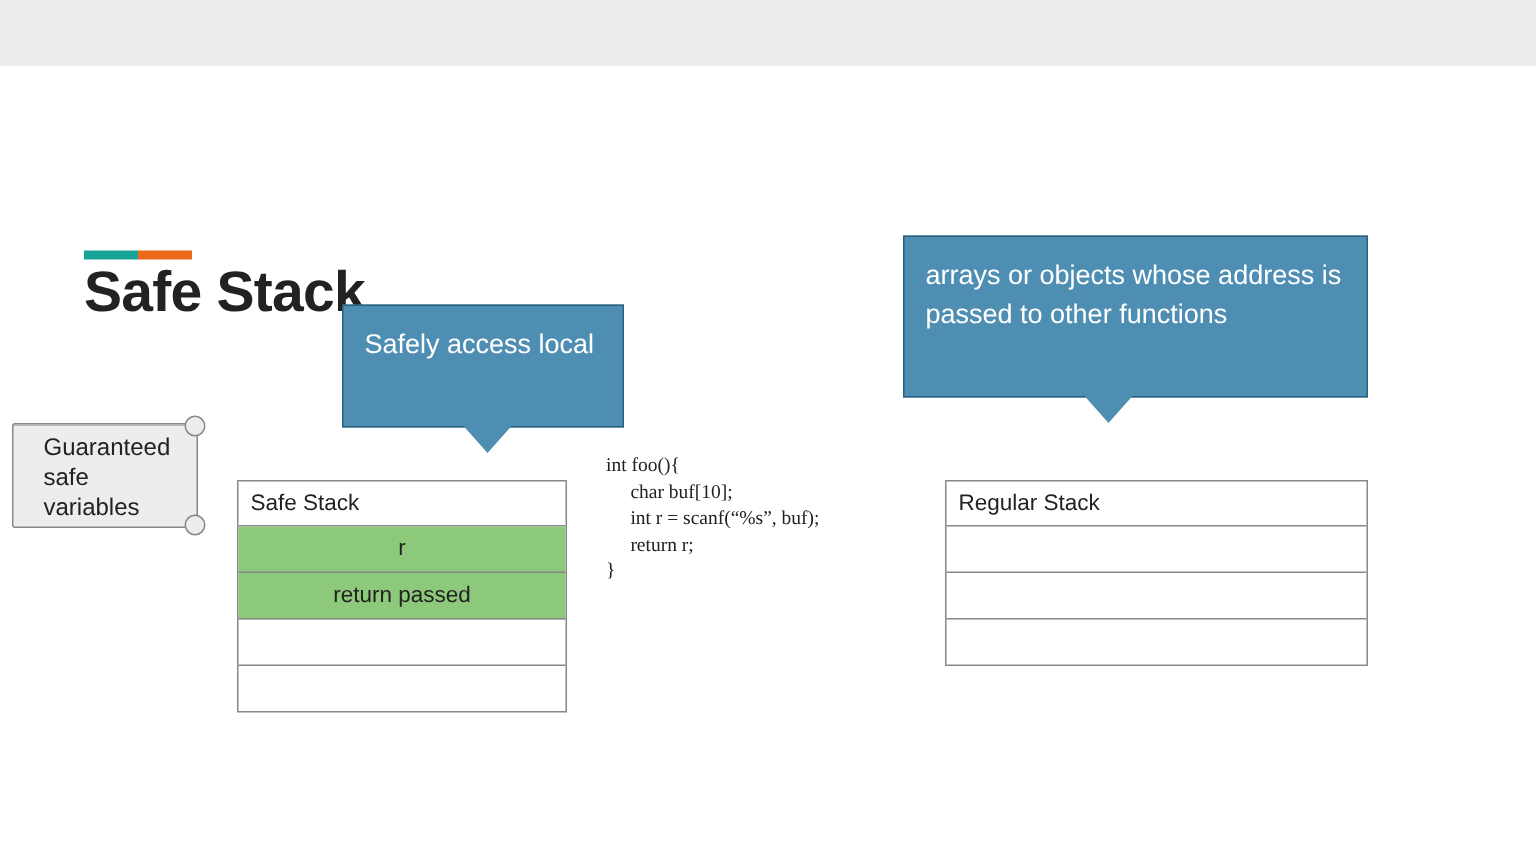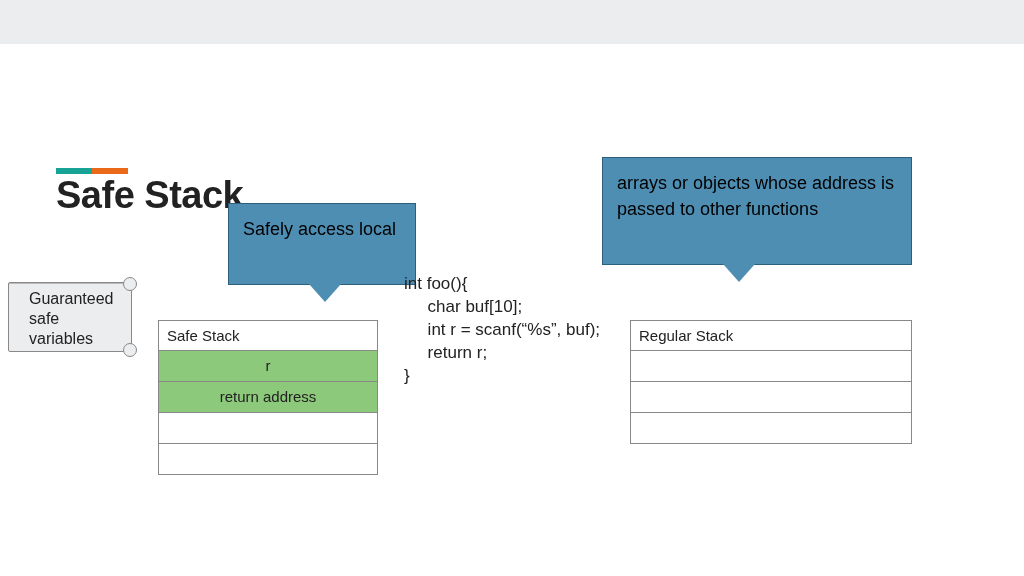--- a/index.html
+++ b/index.html
@@ -9,37 +9,37 @@
   .accent .a{display:inline-block;width:36px;height:6px;background:#17a497;}
   .accent .b{display:inline-block;width:36px;height:6px;background:#ea6a1a;}
   .title{position:absolute;left:56px;top:130px;font-size:38px;font-weight:800;letter-spacing:-0.5px;}
   
   .scroll{position:absolute;left:8px;top:238px;width:122px;height:68px;background:#ecedef;border:1px solid #888;border-radius:2px;box-shadow:0 1px 0 #bbb inset;}
   .scroll:before,.scroll:after{content:"";position:absolute;width:12px;height:12px;border:1px solid #888;border-radius:50%;background:#ecedef;}
   .scroll:before{right:-6px;top:-6px;}
   .scroll:after{right:-6px;bottom:-6px;}
   .scroll .txt{padding:6px 20px;font-size:16px;line-height:1.25;}
   
-  .callout{position:absolute;background:#4f8eb3;border:1px solid #2b5f7d;color:#000000;font-size:18px;line-height:1.45;padding:12px 14px;}
+  .callout{position:absolute;background:#4f8eb3;border:1px solid #2b5f7d;color:#ffffff;font-size:18px;line-height:1.45;padding:12px 14px;}
   .callout .arrow{position:absolute;bottom:-18px;width:0;height:0;border-left:16px solid transparent;border-right:16px solid transparent;border-top:18px solid #4f8eb3;}
   .callout .arrowb{position:absolute;bottom:-20px;width:0;height:0;border-left:17px solid transparent;border-right:17px solid transparent;border-top:19px solid #2b5f7d;z-index:-1;}
   .c1{left:228px;top:159px;width:158px;height:56px;}
   .c1 .arrow,.c1 .arrowb{left:80px;}
   .c2{left:602px;top:113px;width:280px;height:82px;}
   .c2 .arrow,.c2 .arrowb{left:120px;}
   
   .stack{position:absolute;width:218px;border:1px solid #888;}
   .stack .hdr{border-bottom:1px solid #888;padding:6px 8px;font-size:15px;}
   .stack .row{border-bottom:1px solid #888;height:30px;line-height:30px;text-align:center;font-size:15px;}
   .stack .row:last-child{border-bottom:none;}
   .stack .row.green{background:#8dc97a;}
   .s1{left:158px;top:276px;}
   .s2{left:630px;top:276px;width:280px;}
   
-  .code{position:absolute;left:404px;top:229px;font-size:17px;line-height:1.35;white-space:pre;}
+  .code{position:absolute;left:404px;top:257px;font-size:13px;line-height:1.35;white-space:pre;font-family:Liberation Serif, serif;}
 </style>
 </head>
 <body>
 
 <div class="topbar"></div>
 <div class="slide">
 
   <div class="accent"><span class="a"></span><span class="b"></span></div>
   <div class="title">Safe Stack</div>
 
@@ -53,21 +53,21 @@
   </div>
 
   <div class="callout c2">
     <span>arrays or objects whose address is passed to other functions</span>
     <div class="arrowb"></div><div class="arrow"></div>
   </div>
 
   <div class="stack s1">
     <div class="hdr">Safe Stack</div>
     <div class="row green">r</div>
-    <div class="row green">return address</div>
+    <div class="row green">return passed</div>
     <div class="row"></div>
     <div class="row"></div>
   </div>
 
   <div class="stack s2">
     <div class="hdr">Regular Stack</div>
     <div class="row"></div>
     <div class="row"></div>
     <div class="row"></div>
   </div>

